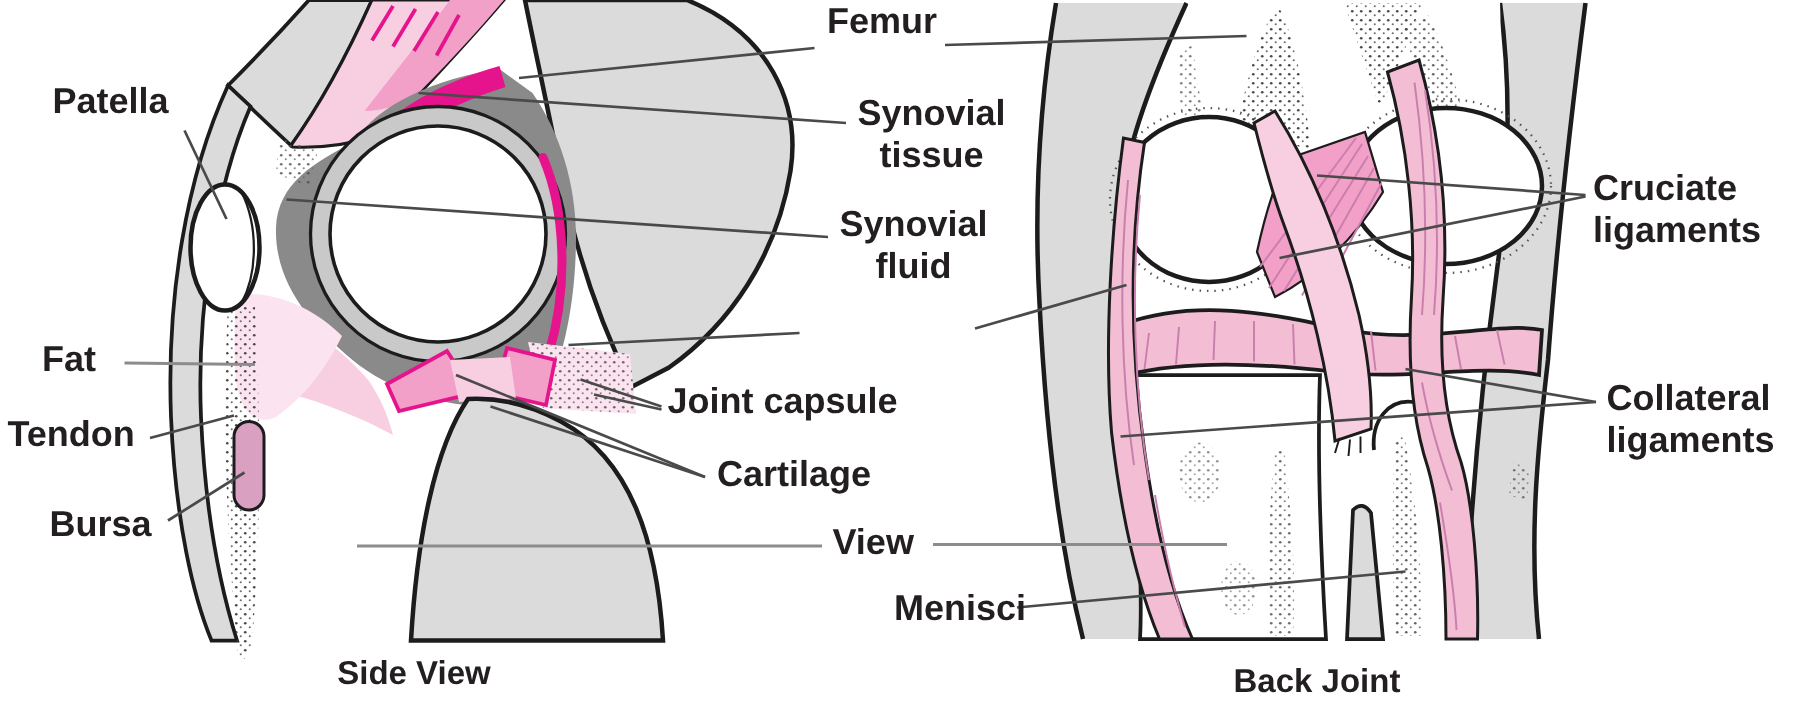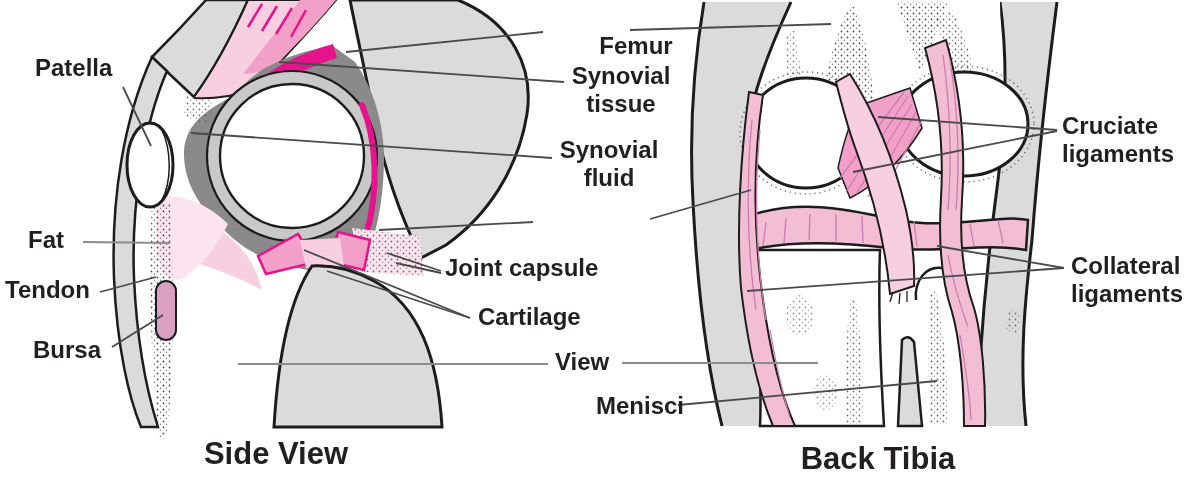--- a/index.html
+++ b/index.html
@@ -2,21 +2,21 @@
 <html style="--c-magenta: #E6148C; --c-pink: #F2A0C7; --c-light-pink: #F8CFE1; --c-pale-pink: #FBE4EF; --c-ligament-pink: #F3BDD4; --c-bursa-pink: #D9A0C2; --c-striation: #C97FAD; --c-bone-gray: #DBDBDB; --c-fluid-gray: #8A8A8A; --c-outline: #1C1C1C; --c-text: #231F20; --c-leader: #4A4A4A; --c-leader-gray: #8C8C8C;"><head>
 <meta charset="utf-8">
 <style>
   html,body{margin:0;padding:0;background:#fff;}
   #stage{position:relative;width:1200px;height:477px;background:#fff;overflow:hidden;
          font-family:"Liberation Sans", sans-serif;}
   #anatomy-svg{position:absolute;left:0;top:0;}
   .label{position:absolute;color:var(--c-text);font-size:24px;font-weight:600;line-height:1.15;
          white-space:pre-line;}
   .label.center{text-align:center;}
-  .caption{position:absolute;color:var(--c-text);font-size:31px;font-weight:700;text-align:center;}
+  .caption{position:absolute;color:var(--c-text);font-size:22px;font-weight:700;text-align:center;}
   
   .f-bone{fill:var(--c-bone-gray);} .f-fluid{fill:var(--c-fluid-gray);}
   .f-mag{fill:var(--c-magenta);}    .s-mag{stroke:var(--c-magenta);fill:none;}
   .f-pink{fill:var(--c-pink);}      .f-lpink{fill:var(--c-light-pink);}
   .f-ppink{fill:var(--c-pale-pink);}.f-lig{fill:var(--c-ligament-pink);}
   .f-bursa{fill:var(--c-bursa-pink);}
   .s-out{stroke:var(--c-outline);fill:none;}
   .so{stroke:var(--c-outline);}
   .s-stria{stroke:var(--c-striation);fill:none;stroke-width:1.3;}
   .leader{stroke:var(--c-leader);stroke-width:1.8;}
@@ -178,26 +178,26 @@
       <line class="leader" x1="1064" y1="268" x2="937" y2="246"></line>
       <line class="leader" x1="1064" y1="268" x2="747" y2="291"></line>
     </g>
   </svg>
 
   <div class="label" style="left:35px;top:54px;text-align:right;">Patella</div>
   <div class="label" style="left:28px;top:226px;">Fat</div>
   <div class="label" style="left:5px;top:276px;">Tendon</div>
   <div class="label" style="left:33px;top:336px;">Bursa</div>
 
-  <div class="label center" style="left:548px;top:32px;width:80px;margin-left:48px;">Femur</div>
+  <div class="label center" style="left:548px;top:1px;width:80px;">Femur</div>
   <div class="label center" style="left:550px;top:136px;width:118px;">Synovial fluid</div>
   <div class="label center" style="left:562px;top:62px;width:118px;">Synovial tissue</div>
   <div class="label" style="left:445px;top:254px;">Joint capsule</div>
   <div class="label" style="left:478px;top:303px;">Cartilage</div>
   <div class="label" style="left:555px;top:348px;">View</div>
   <div class="label" style="left:596px;top:392px;">Menisci</div>
 
   <div class="label" style="left:1062px;top:112px;width:140px;">Cruciate ligaments</div>
   <div class="label" style="left:1071px;top:252px;width:140px;">Collateral ligaments</div>
 
   <div class="caption" style="left:196px;top:436px;width:160px;">Side View</div>
-  <div class="caption" style="left:798px;top:441px;width:160px;">Back Tibia</div>
+  <div class="caption" style="left:798px;top:441px;width:160px;">Back Joint</div>
 </div>
 
 </body></html>

